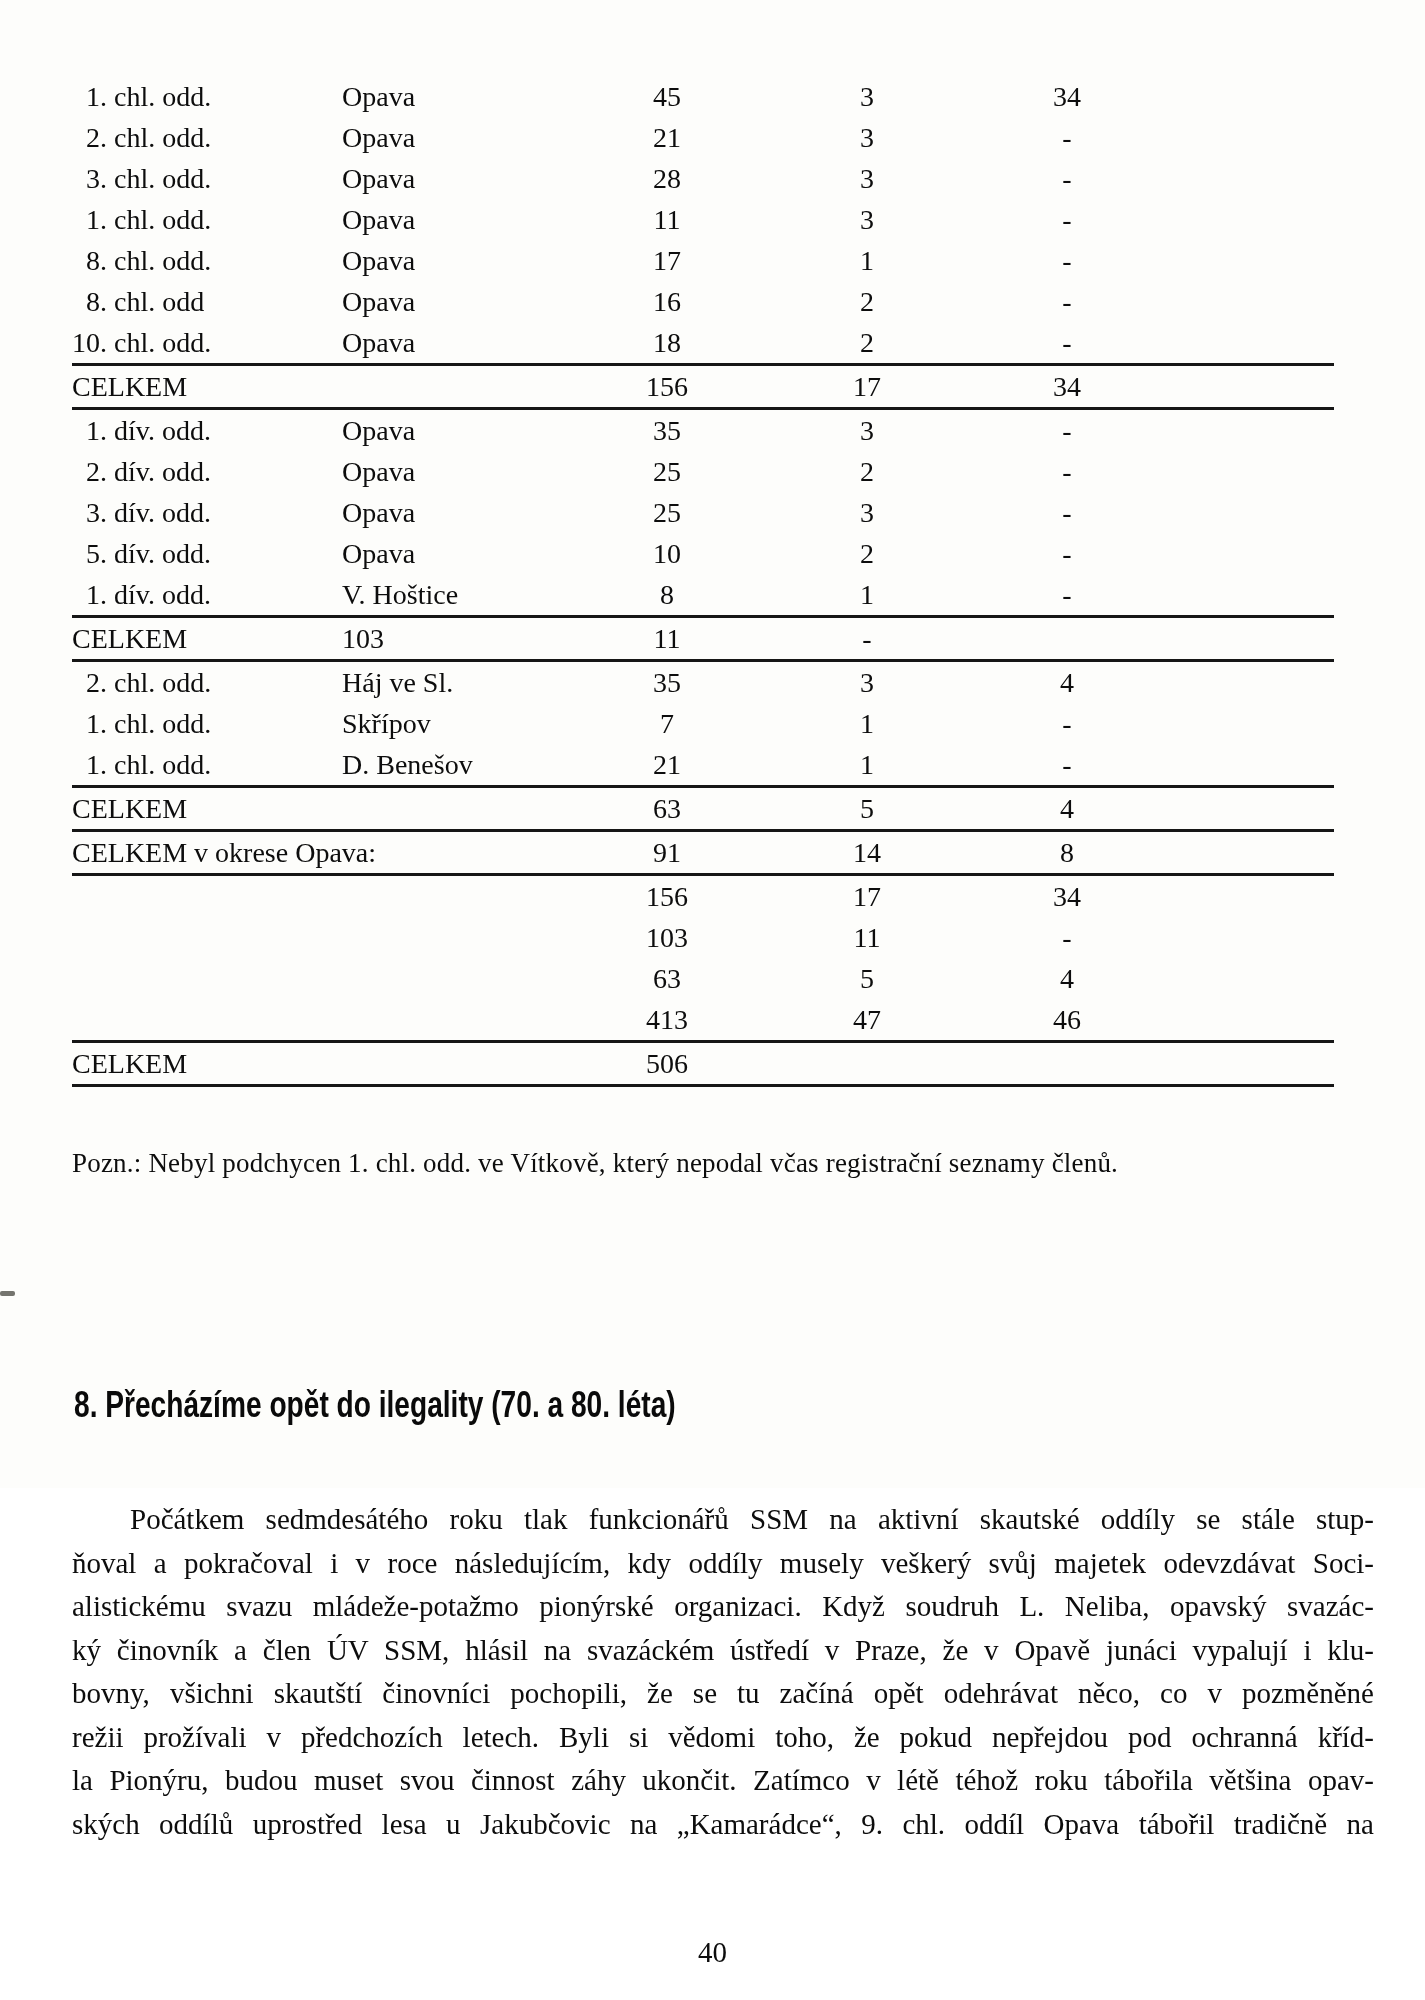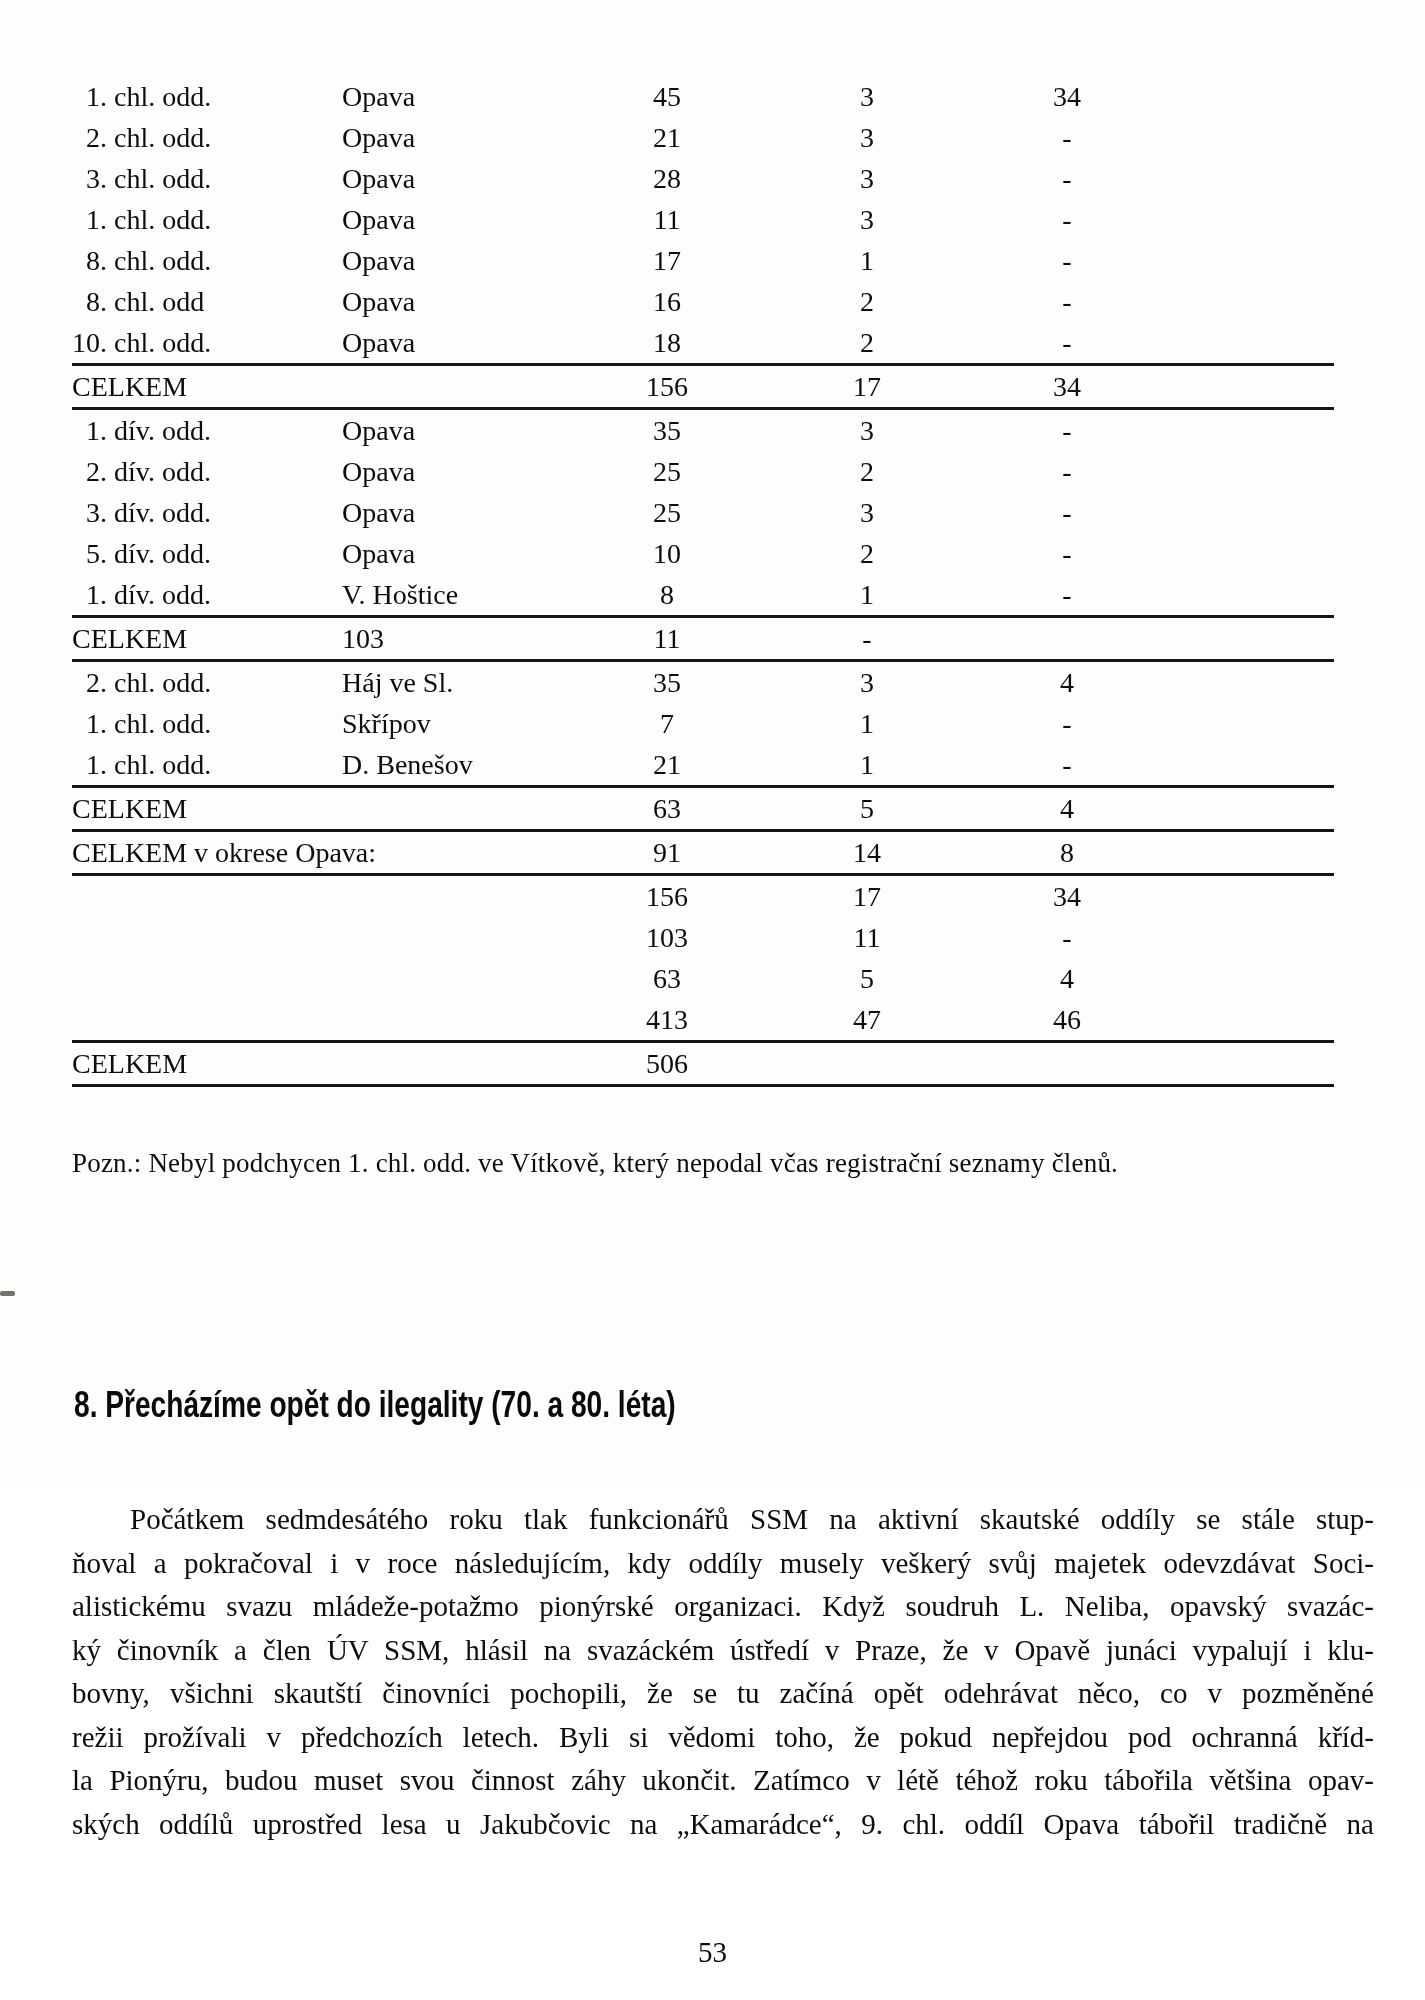--- a/index.html
+++ b/index.html
@@ -259,17 +259,17 @@
     <div class="pline first">Počátkem sedmdesátého roku tlak funkcionářů SSM na aktivní skautské oddíly se stále stup-</div>
     <div class="pline">ňoval a pokračoval i v roce následujícím, kdy oddíly musely veškerý svůj majetek odevzdávat Soci-</div>
     <div class="pline">alistickému svazu mládeže-potažmo pionýrské organizaci. Když soudruh L. Neliba, opavský svazác-</div>
     <div class="pline">ký činovník a člen ÚV SSM, hlásil na svazáckém ústředí v Praze, že v Opavě junáci vypalují i klu-</div>
     <div class="pline">bovny, všichni skautští činovníci pochopili, že se tu začíná opět odehrávat něco, co v pozměněné</div>
     <div class="pline">režii prožívali v předchozích letech. Byli si vědomi toho, že pokud nepřejdou pod ochranná kříd-</div>
     <div class="pline">la Pionýru, budou muset svou činnost záhy ukončit. Zatímco v létě téhož roku tábořila většina opav-</div>
     <div class="pline">ských oddílů uprostřed lesa u Jakubčovic na „Kamarádce“, 9. chl. oddíl Opava tábořil tradičně na</div>
   </div>
 
-  <div class="pageno">53</div>
+  <div class="pageno">40</div>
 
   <div class="scan-mark"></div>
 
 </div>
 
 </body></html>

